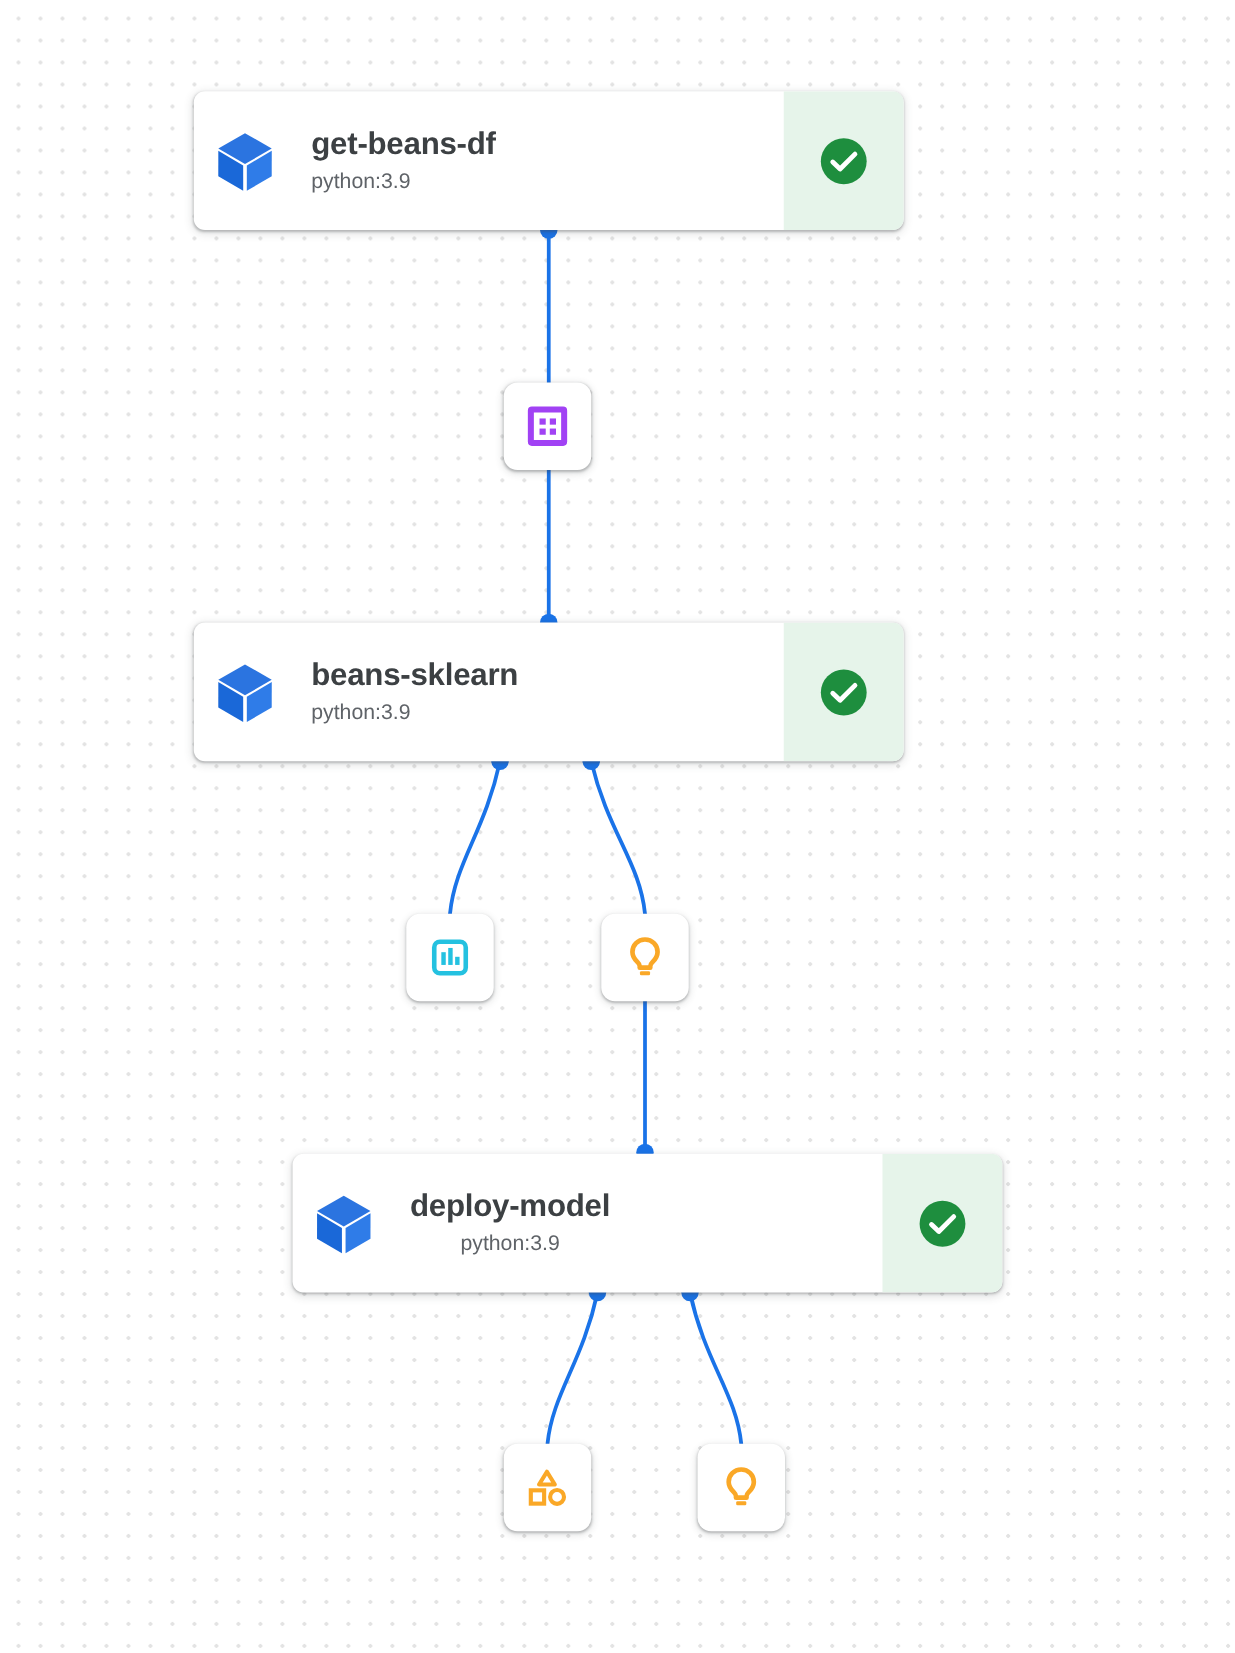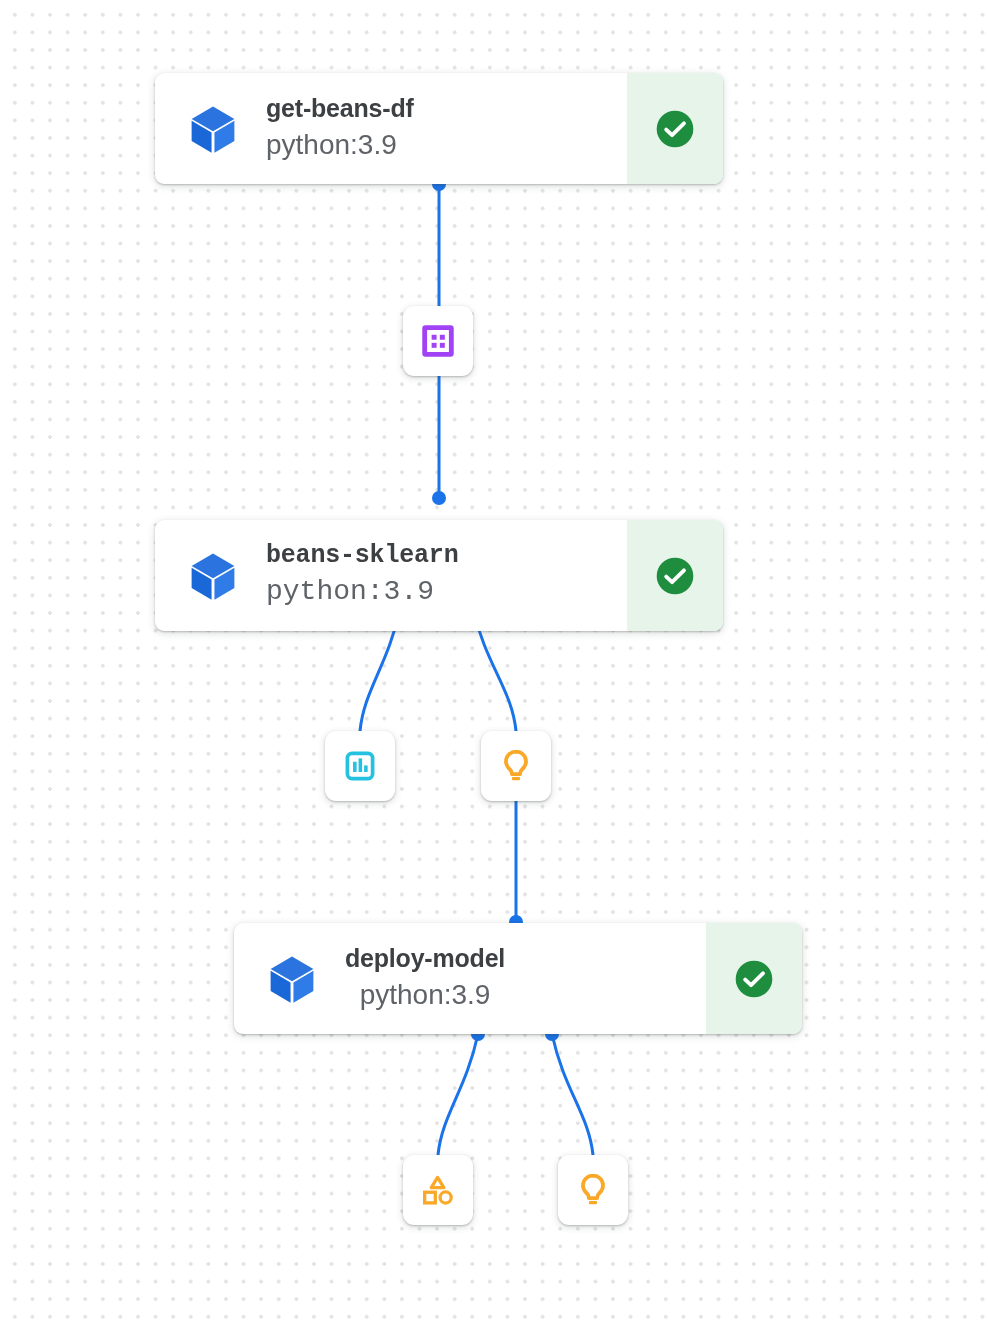--- a/index.html
+++ b/index.html
@@ -51,21 +51,21 @@
     background: #ffffff;
     border-radius: 9px;
     box-shadow: 0 1px 2px rgba(60,64,67,0.30), 0 2px 7px 1px rgba(60,64,67,0.15);
     overflow: hidden;
     box-sizing: border-box;
   }
   .task-body {
     flex: 1 1 auto;
     display: flex;
     align-items: center;
-    padding-left: 31px;
+    padding-left: 14px;
     min-width: 0;
   }
   .task-icon {
     flex: 0 0 auto;
     width: 54px;
     height: 54px;
     display: flex;
     align-items: center;
     justify-content: center;
   }
@@ -75,21 +75,21 @@
   }
   .task-title {
     font-size: 25px;
     font-weight: bold;
     color: #3c4043;
     line-height: 1.18;
     letter-spacing: -0.2px;
     white-space: nowrap;
   }
   .task-sub {
-    font-size: 28px;
+    font-size: 17px;
     font-weight: normal;
     color: #5f6368;
     line-height: 1.3;
     margin-top: 3px;
     white-space: nowrap;
   }
   .task-status {
     flex: 0 0 auto;
     width: 96px;
     background: #e6f4ea;
@@ -156,21 +156,21 @@
       </div>
     </div>
     <div class="task-status" style="background: rgb(230, 244, 234);">
       <svg width="44" height="44" viewBox="0 0 24 24">
         <circle cx="12" cy="12" r="10" fill="#1e8e3e"></circle>
         <path d="M7.2 12.3 L10.4 15.4 L16.9 8.9" fill="none" stroke="#ffffff" stroke-width="2.1" stroke-linecap="round" stroke-linejoin="round"></path>
       </svg>
     </div>
   </div>
 
-  <div class="task-node" id="node-beans-sklearn" style="left: 155px; top: 520px; width: 568px; height: 111px; font-family: Liberation Mono, monospace;">
+  <div class="task-node" id="node-beans-sklearn" style="left: 155px; top: 498px; width: 568px; height: 111px;">
     <div class="task-body">
       <span class="task-icon">
         <svg width="54" height="54" viewBox="0 0 48 48">
           <polygon points="24,4 43,15 24,26 5,15" fill="#2b74e0"></polygon>
           <polygon points="5,16.6 22.7,27 22.7,45 5,34.6" fill="#1a68d8"></polygon>
           <polygon points="43,16.6 25.3,27 25.3,45 43,34.6" fill="#2f7ce8"></polygon>
         </svg>
       </span>
       <div class="task-text">
         <div class="task-title">beans-sklearn</div>

